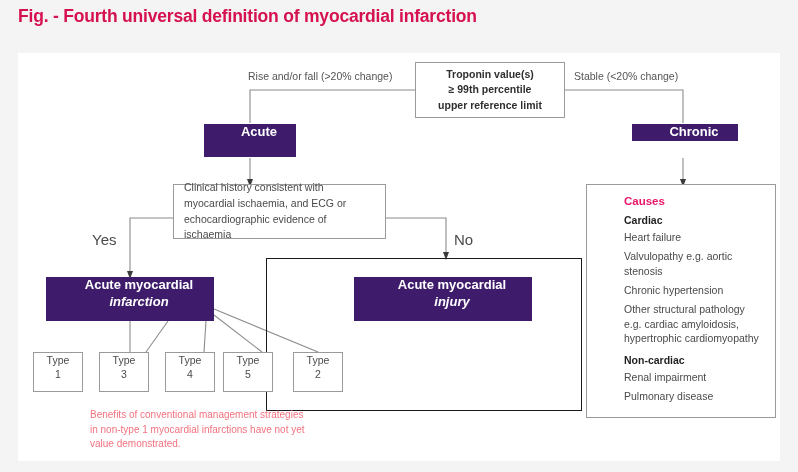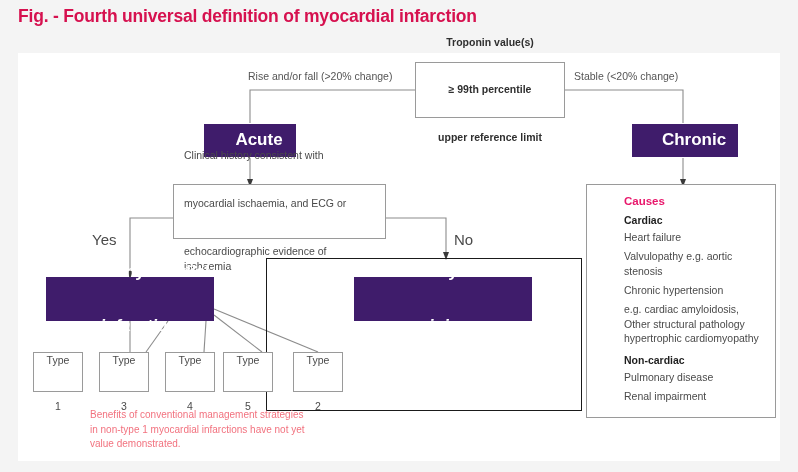--- a/index.html
+++ b/index.html
@@ -17,27 +17,27 @@
     white-space:nowrap;
   }
   #card{
     position:absolute;left:18px;top:53px;
     width:762px;height:408px;
     background:#ffffff;
   }
   .stage{position:absolute;left:0;top:0;width:762px;height:408px;}
   .svg-layer{position:absolute;left:0;top:0;width:762px;height:408px;}
 
-  .node{position:absolute;box-sizing:border-box;gap:32px;}
+  .node{position:absolute;box-sizing:border-box;}
 
   .purple{
     background:#3f1c6b;color:#ffffff;
     display:flex;flex-direction:column;
-    align-items:center;justify-content:center;
-    font-weight:bold;font-size:17px;line-height:1.3;
+    align-items:center;justify-content:flex-start;
+    font-weight:bold;font-size:13px;line-height:1.3;
     text-align:center;
     padding-left:18px;
   }
   .purple .ital{font-style:italic;}
 
   .white-box{
     background:#ffffff;border:1px solid #9a9a9a;
     color:#3c3c3c;
   }
   .troponin{
@@ -131,21 +131,21 @@
       <span>upper reference limit</span>
     </div>
 
     <div class="edge-label" style="left:230px;top:17px;">Rise and/or fall (&gt;20% change)</div>
     <div class="edge-label" style="left:556px;top:17px;">Stable (&lt;20% change)</div>
 
     <div class="node purple" style="left:186px;top:71px;width:92px;height:33px;">
       <span>Acute</span>
     </div>
 
-    <div class="node purple" style="left:614px;top:71px;width:106px;height:33px;">
+    <div class="node purple" style="left:614px;top:71px;width:106px;height:17px;">
       <span>Chronic</span>
     </div>
 
     <div class="node white-box clinical" style="left:155px;top:131px;width:213px;height:55px;">
       <span>Clinical history consistent with</span>
       <span>myocardial ischaemia, and ECG or</span>
       <span>echocardiographic evidence of ischaemia</span>
     </div>
 
     <div class="yn-label" style="left:74px;top:178px;">Yes</div>
@@ -183,26 +183,26 @@
       <span>Type</span>
       <span>2</span>
     </div>
 
     <div class="causes" style="left:568px;top:131px;width:190px;height:234px;padding-left:37px;">
       <div class="causes-title">Causes</div>
       <h4>Cardiac</h4>
       <p>Heart failure</p>
       <p>Valvulopathy e.g. aortic stenosis</p>
       <p>Chronic hypertension</p>
+      <p class="tight">Other structural pathology</p>
       <p class="tight">e.g. cardiac amyloidosis,</p>
-      <p class="tight">Other structural pathology</p>
       <p>hypertrophic cardiomyopathy</p>
       <h4 class="gap">Non-cardiac</h4>
+      <p>Renal impairment</p>
       <p>Pulmonary disease</p>
-      <p>Renal impairment</p>
     </div>
 
     <div class="footnote" style="left:72px;top:355px;width:290px;">
       <div>Benefits of conventional management strategies</div>
       <div>in non-type 1 myocardial infarctions have not yet</div>
       <div>value demonstrated.</div>
     </div>
 
   </div>
 </div>

